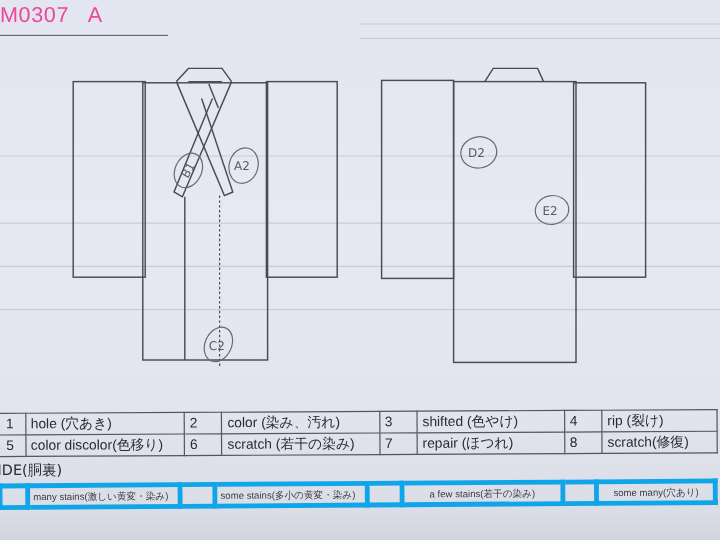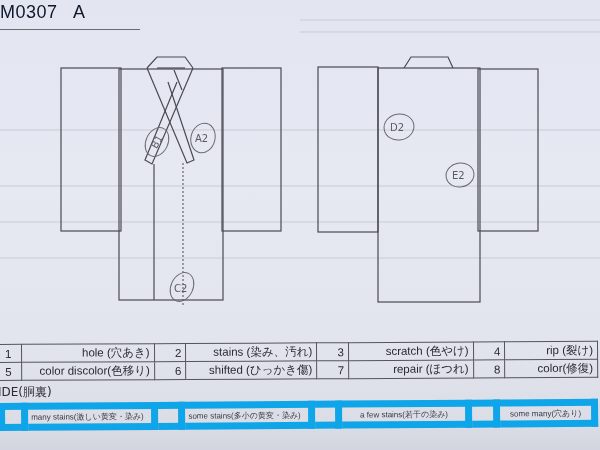--- a/index.html
+++ b/index.html
@@ -19,21 +19,21 @@
       position: absolute;
       left: 0; top: 0;
       width: 600px; height: 450px;
     }
     .title {
       position: absolute;
       left: 0;
       top: 2px;
       font-family: "Liberation Sans", sans-serif;
       font-size: 18px;
-      color: #0f172a;
+      color: #ec4899;
       letter-spacing: 0.5px;
       white-space: pre;
     }
     .title-underline {
       position: absolute;
       left: 0;
       top: 29px;
       width: 140px;
       height: 1px;
       background: #6a6a72;
@@ -51,21 +51,21 @@
       font-family: "Liberation Sans", sans-serif;
       font-size: 11.5px;
       color: #2a2a30;
       transform: rotate(-0.3deg);
       transform-origin: left top;
     }
     table.legend td {
       border: 1px solid #55555d;
       height: 17px;
       padding: 0 4px;
-      text-align: right;
+      text-align: left;
       white-space: nowrap;
     }
     table.legend td.num { width: 14px; text-align: left; padding-left: 6px; }
     table.legend td.lbl { width: 130px; }
     table.legend td.num2 { width: 30px; }
     .section-label {
       position: absolute;
       left: -2px;
       top: 384px;
       font-family: "DejaVu Sans", sans-serif;
@@ -77,21 +77,21 @@
       left: -2px;
       top: 403px;
       border-collapse: collapse;
       font-family: "Liberation Sans", sans-serif;
       font-size: 8px;
       color: #3a3a42;
       transform: rotate(-0.4deg);
       transform-origin: left top;
     }
     table.inside td {
-      border: 7px solid #0ea5e9;
+      border: 4px solid #0ea5e9;
       height: 14px;
       padding: 0 3px;
       white-space: nowrap;
     }
     table.inside td.blank { width: 18px; }
     table.inside td.blank2 { width: 26px; }
     table.inside td.txt { width: 120px; text-align: left; }
     table.inside td.txt-c { width: 140px; text-align: center; }
     .inside-bottom {
       position: absolute;
@@ -161,35 +161,35 @@
       <text x="452" y="179">E2</text>
     </g>
   </svg>
 
   <table class="legend">
     <tbody>
         <tr>
       <td class="num">1</td>
       <td class="lbl">hole (穴あき)</td>
       <td class="num2">2</td>
-      <td class="lbl">stains (染み、汚れ)</td>
+      <td class="lbl">color (染み、汚れ)</td>
       <td class="num2">3</td>
-      <td class="lbl">scratch (色やけ)</td>
+      <td class="lbl">shifted (色やけ)</td>
       <td class="num2">4</td>
       <td class="lbl" style="width:96px">rip (裂け)</td>
     </tr>
     <tr>
       <td class="num">5</td>
       <td class="lbl">color discolor(色移り)</td>
       <td class="num2">6</td>
-      <td class="lbl">shifted (ひっかき傷)</td>
+      <td class="lbl">scratch (若干の染み)</td>
       <td class="num2">7</td>
       <td class="lbl">repair (ほつれ)</td>
       <td class="num2">8</td>
-      <td class="lbl" style="width:96px">color(修復)</td>
+      <td class="lbl" style="width:96px">scratch(修復)</td>
     </tr>
   </tbody>
     </table>
 
   <div class="section-label">IDE(胴裏)</div>
 
   <table class="inside">
     <tbody>
         <tr>
       <td class="blank"></td>

